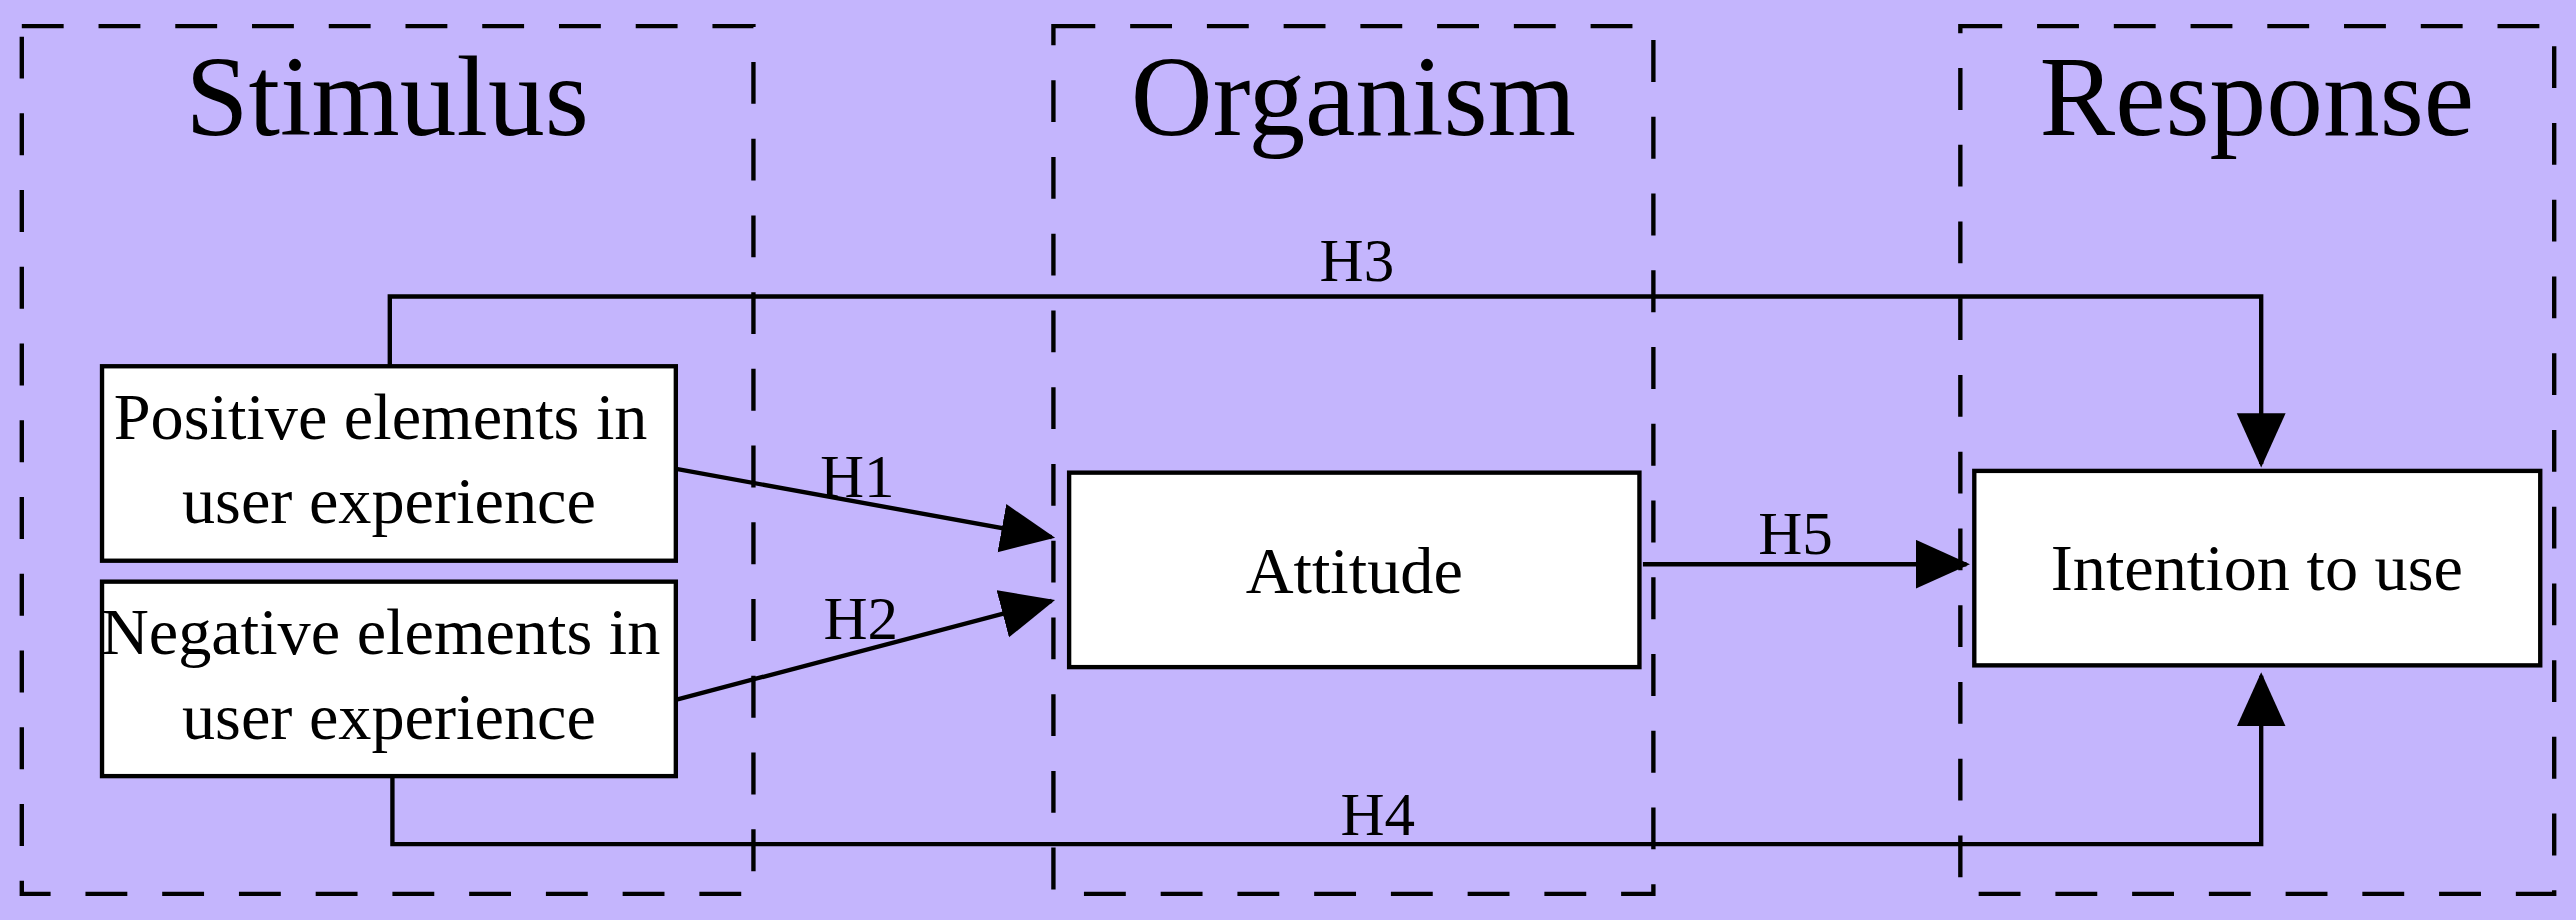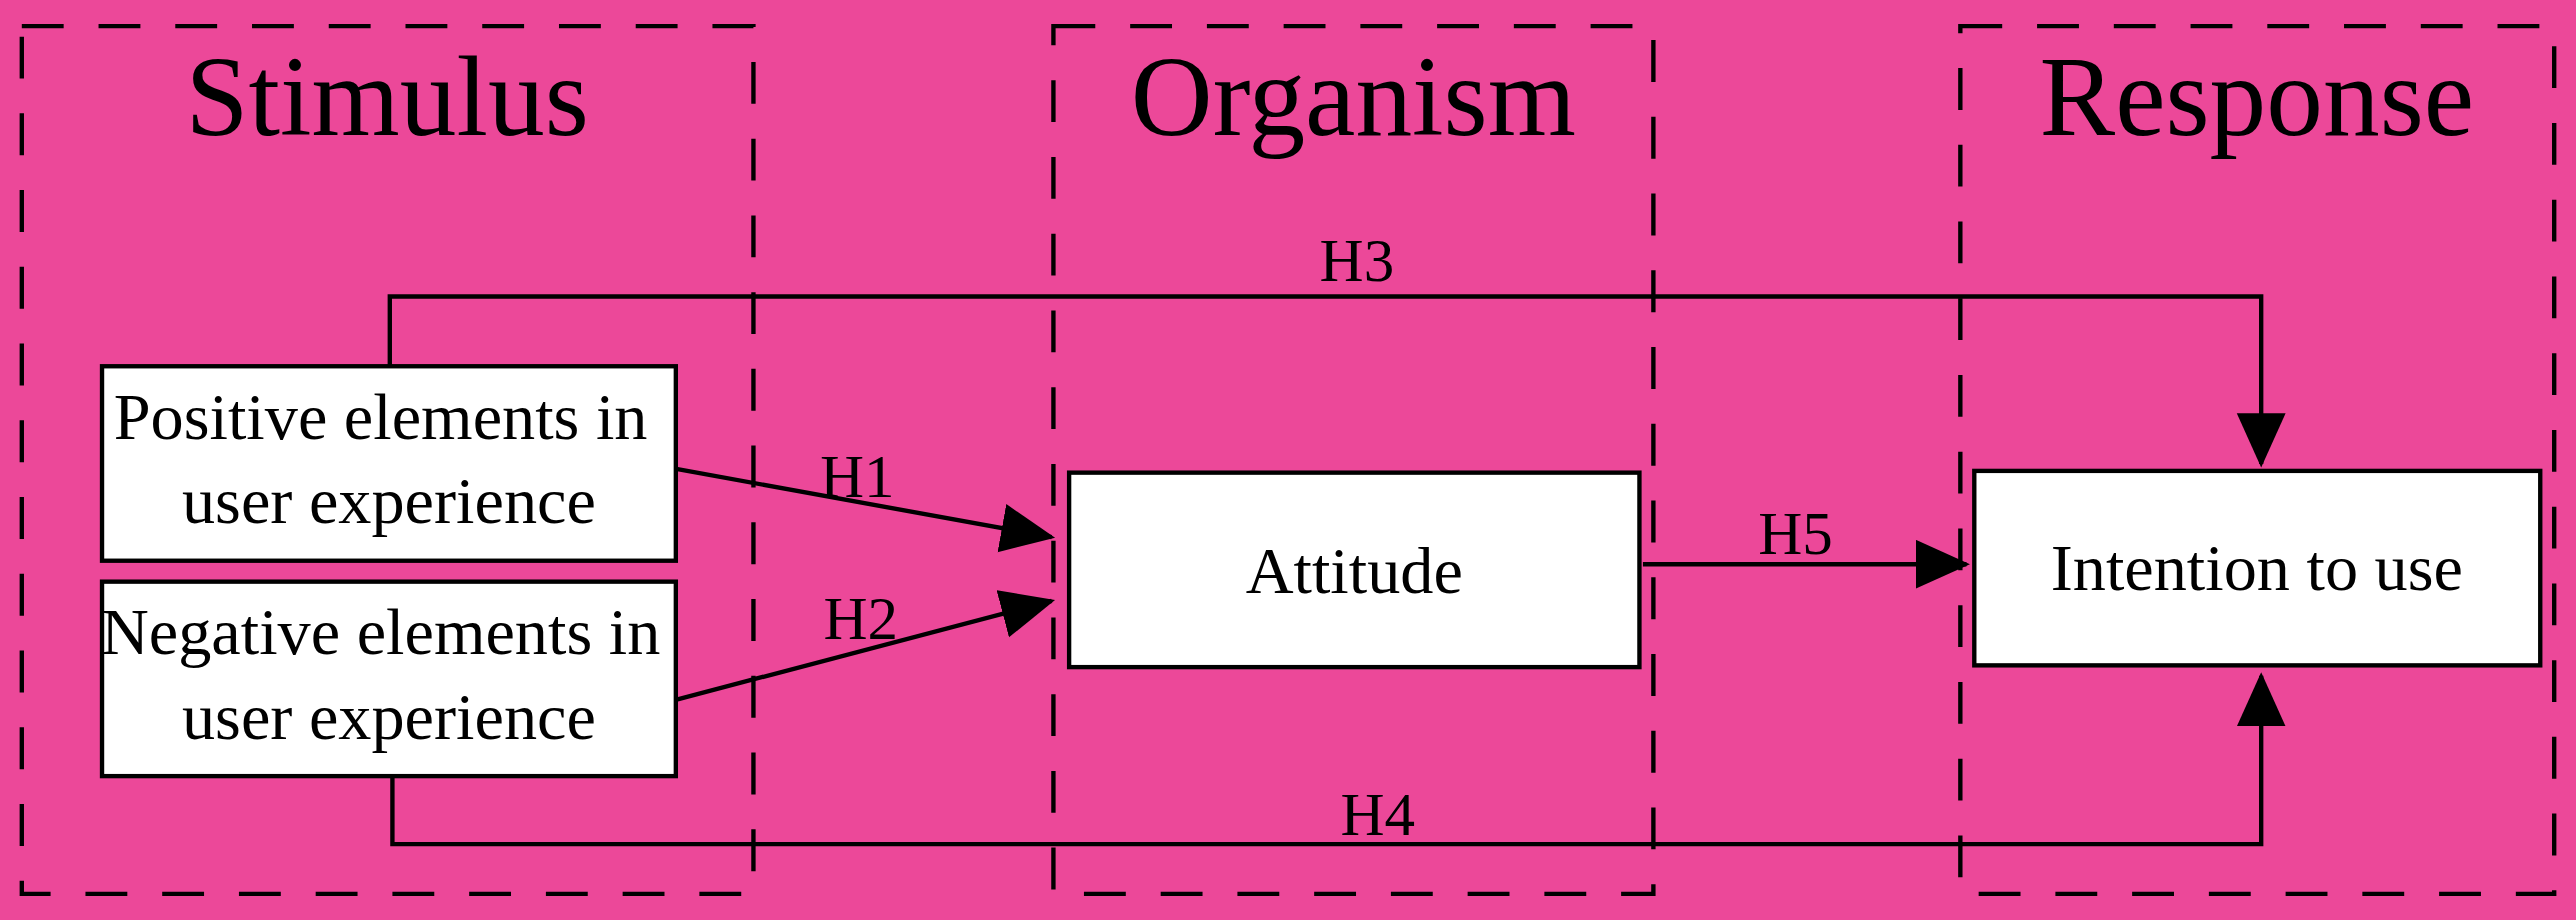--- a/index.html
+++ b/index.html
@@ -7,21 +7,21 @@
     padding: 0;
     background: #ffffff;
     width: 2576px;
     height: 920px;
     overflow: hidden;
   }
   .figure-wrap {
     position: relative;
     width: 2576px;
     height: 920px;
-    background: #ec4899;
+    background: #c4b5fd;
   }
   svg { display: block; }
   .panel-box {
     fill: none;
     stroke: #000000;
     stroke-width: 5;
     stroke-dasharray: 48 40;
   }
   .node-box {
     fill: #ffffff;

